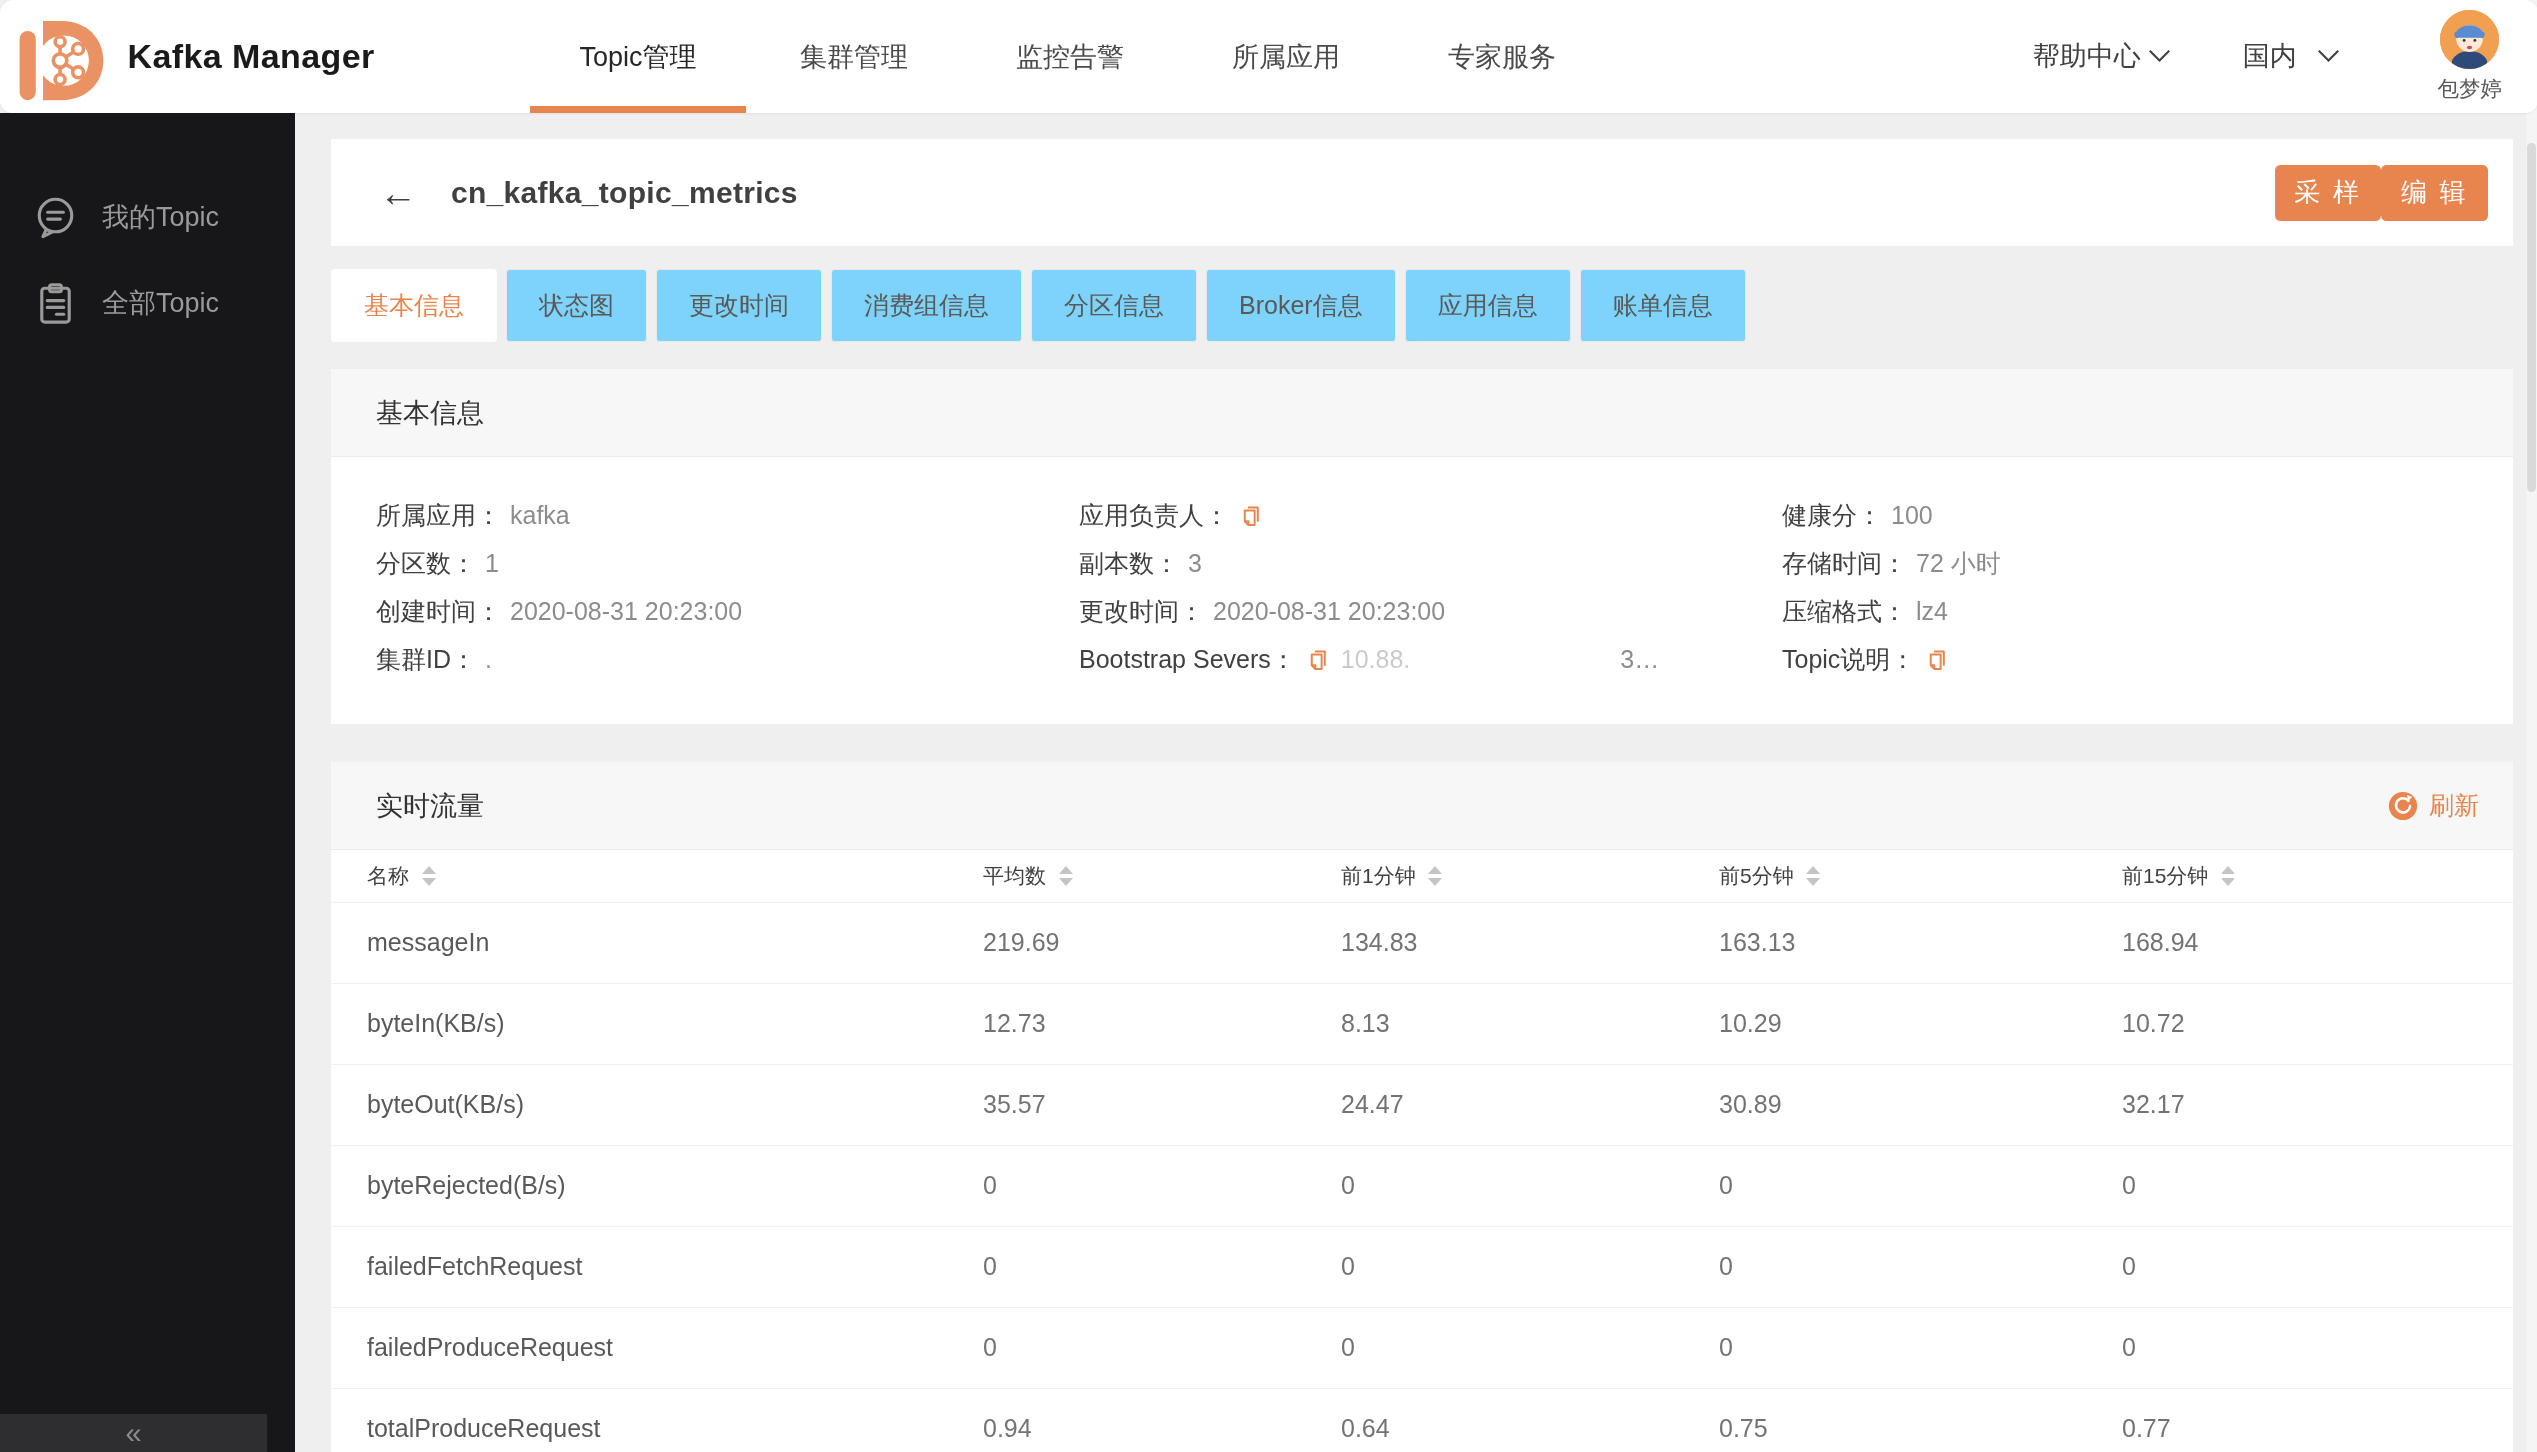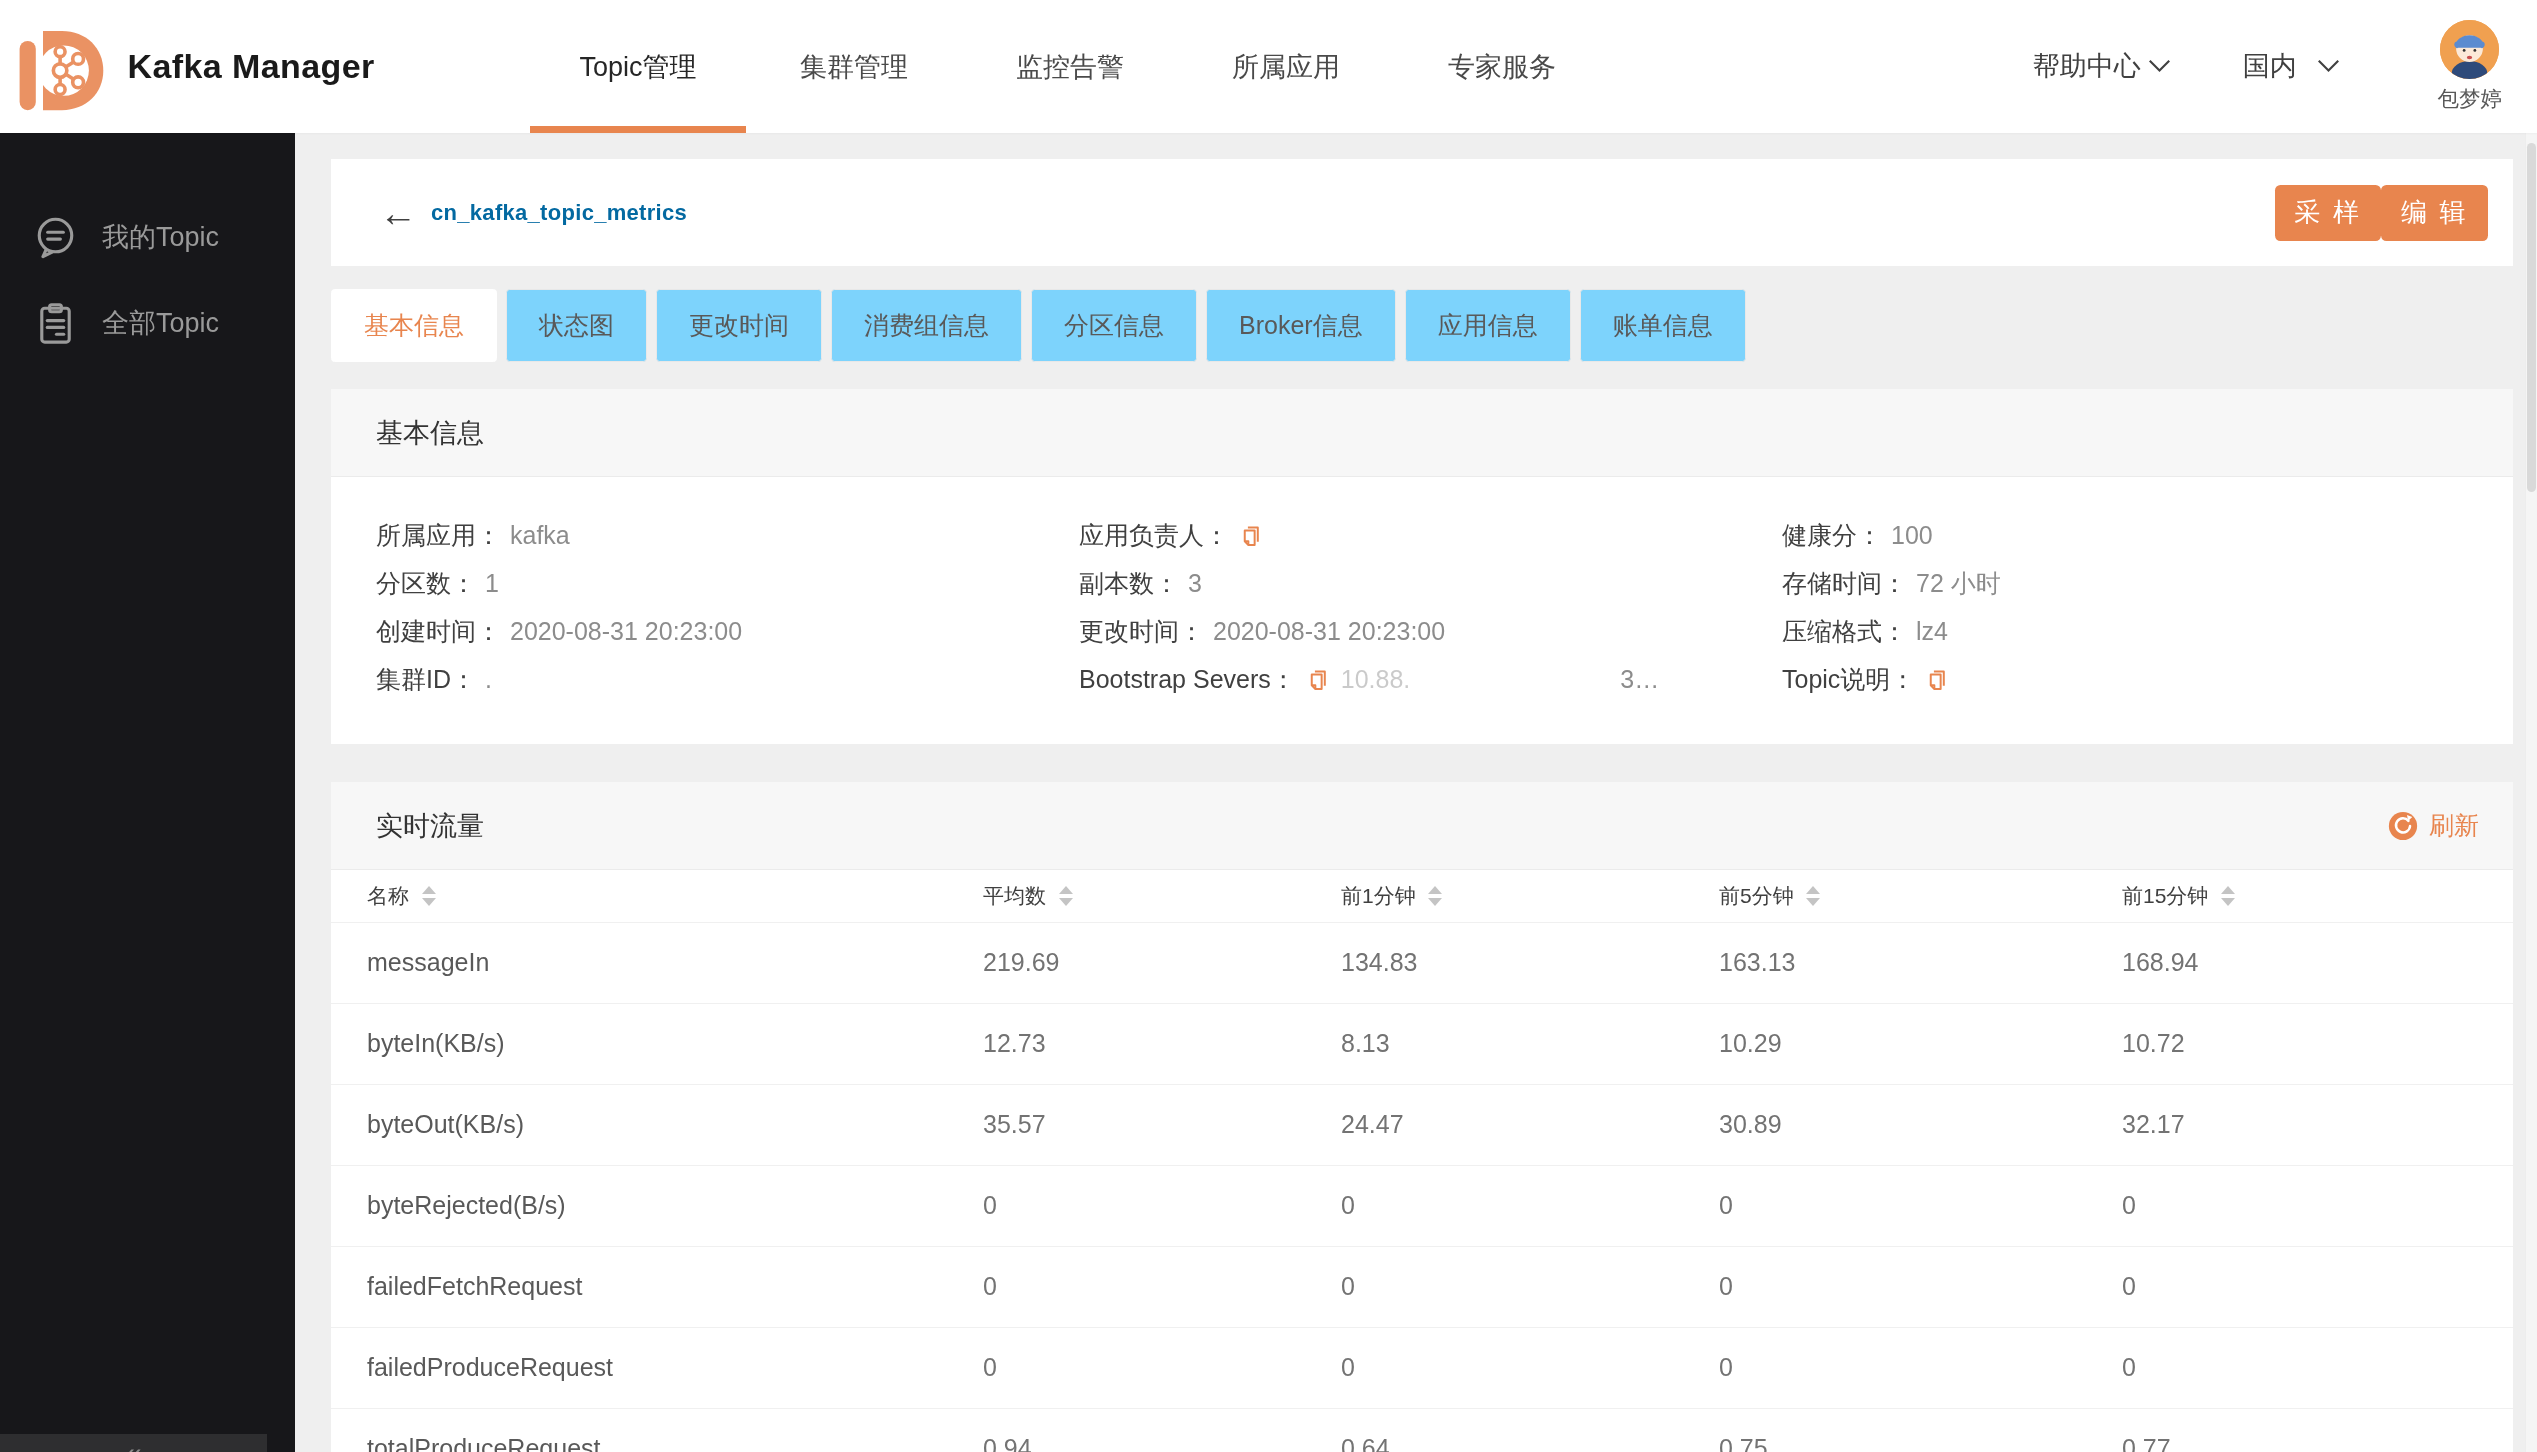--- a/index.html
+++ b/index.html
@@ -10,21 +10,21 @@
     --line:#EBEBEB;
     --txt-dark:#262626;
     --txt-mid:#404040;
     --txt-gray:#595959;
     --txt-light:#8C8C8C;
   }
   *{margin:0;padding:0;box-sizing:border-box;}
   html,body{width:2538px;height:1452px;overflow:hidden;}
   body{font-family:"Liberation Sans","DejaVu Sans",sans-serif;background:var(--page-bg);color:var(--txt-mid);}
   
-  .topbar{height:133px;background:#fff;display:flex;align-items:center;position:relative;z-index:5;box-shadow:0 0.9px 2.7px rgba(0,0,0,.06);}
+  .topbar{height:113px;background:#fff;display:flex;align-items:center;position:relative;z-index:5;box-shadow:0 0.9px 2.7px rgba(0,0,0,.06);border-radius:13px;}
   .brand{display:flex;align-items:center;padding-left:16px;width:501px;flex:0 0 auto;}
   .brand svg{width:90px;height:90px;}
   .brand-name{font-size:34px;font-weight:bold;color:#1a1a1a;margin-left:21.5px;letter-spacing:0.4px;}
   .mainnav{display:flex;height:100%;flex:0 0 auto;margin-left:29px;}
   .nav-item{width:216px;height:100%;display:flex;align-items:center;justify-content:center;font-size:27px;color:#4a4a4a;cursor:pointer;position:relative;}
   .nav-item.active{color:#262626;}
   .nav-item.active:after{content:"";position:absolute;left:0;right:0;bottom:0;height:7.2px;background:var(--orange);}
   .topbar-right{margin-left:auto;display:flex;align-items:center;padding-right:36px;}
   .tb-link{display:flex;align-items:center;font-size:27px;color:#404040;cursor:pointer;}
   .tb-link .chev{margin-left:7.2px;}
@@ -39,21 +39,21 @@
   .sidebar{width:295px;background:#17171A;flex:0 0 auto;position:relative;padding-top:61px;}
   .side-item{height:86px;display:flex;align-items:center;padding-left:32px;cursor:pointer;}
   .side-item svg{width:47px;height:47px;flex:0 0 auto;}
   .side-label{font-size:27px;color:#9A9A9A;margin-left:23px;}
   .collapse-bar{position:absolute;left:0;bottom:0;width:267px;height:39px;background:#2E2E30;display:flex;align-items:center;justify-content:center;cursor:pointer;}
   .collapse-glyph{color:#8C8C8C;font-size:29px;line-height:1;}
   .content{flex:1;padding:26px 25px 0 36px;overflow:hidden;}
   
   .title-card{background:#fff;height:107px;display:flex;align-items:center;padding:0 25px 0 48px;}
   .back-arrow{font-size:38px;color:#404040;cursor:pointer;line-height:1;}
-  .page-title{font-size:22px;font-weight:bold;color:#0369a1;margin-left:14px;letter-spacing:0.3px;}
+  .page-title{font-size:30px;font-weight:bold;color:#404040;margin-left:34px;letter-spacing:0.3px;}
   .title-actions{margin-left:auto;display:flex;}
   .btn{min-width:106px;height:56px;border:none;border-radius:5.4px;background:var(--orange);color:#fff;font-size:26px;letter-spacing:2.7px;cursor:pointer;font-family:inherit;padding:0 19.7px;}
   
   .tabs{display:flex;gap:9px;margin-top:23px;height:73px;}
   .tab{height:100%;display:flex;align-items:center;padding:0 32px;font-size:25px;color:#595959;background:#7dd3fc;border:0.9px solid #E8E8E8;border-radius:3.6px;cursor:pointer;}
   .tab.active{background:#fff;color:var(--orange);border-color:#fff;}
   
   .card{background:#fff;margin-top:27px;}
   .card-head{height:88px;background:var(--card-head-bg);border-bottom:0.9px solid var(--line);display:flex;align-items:center;padding:0 34px 0 45px;font-size:27px;color:#333;}
   .refresh{margin-left:auto;display:flex;align-items:center;gap:10.7px;color:var(--orange);font-size:25px;cursor:pointer;}

